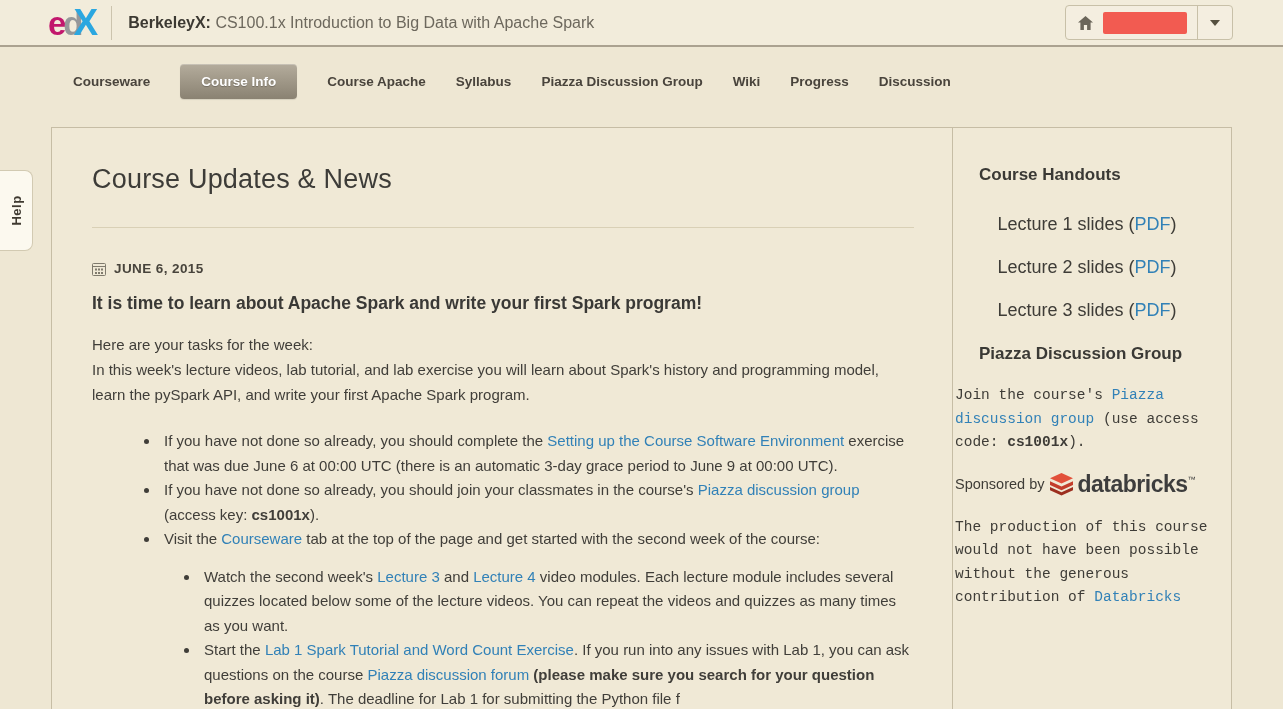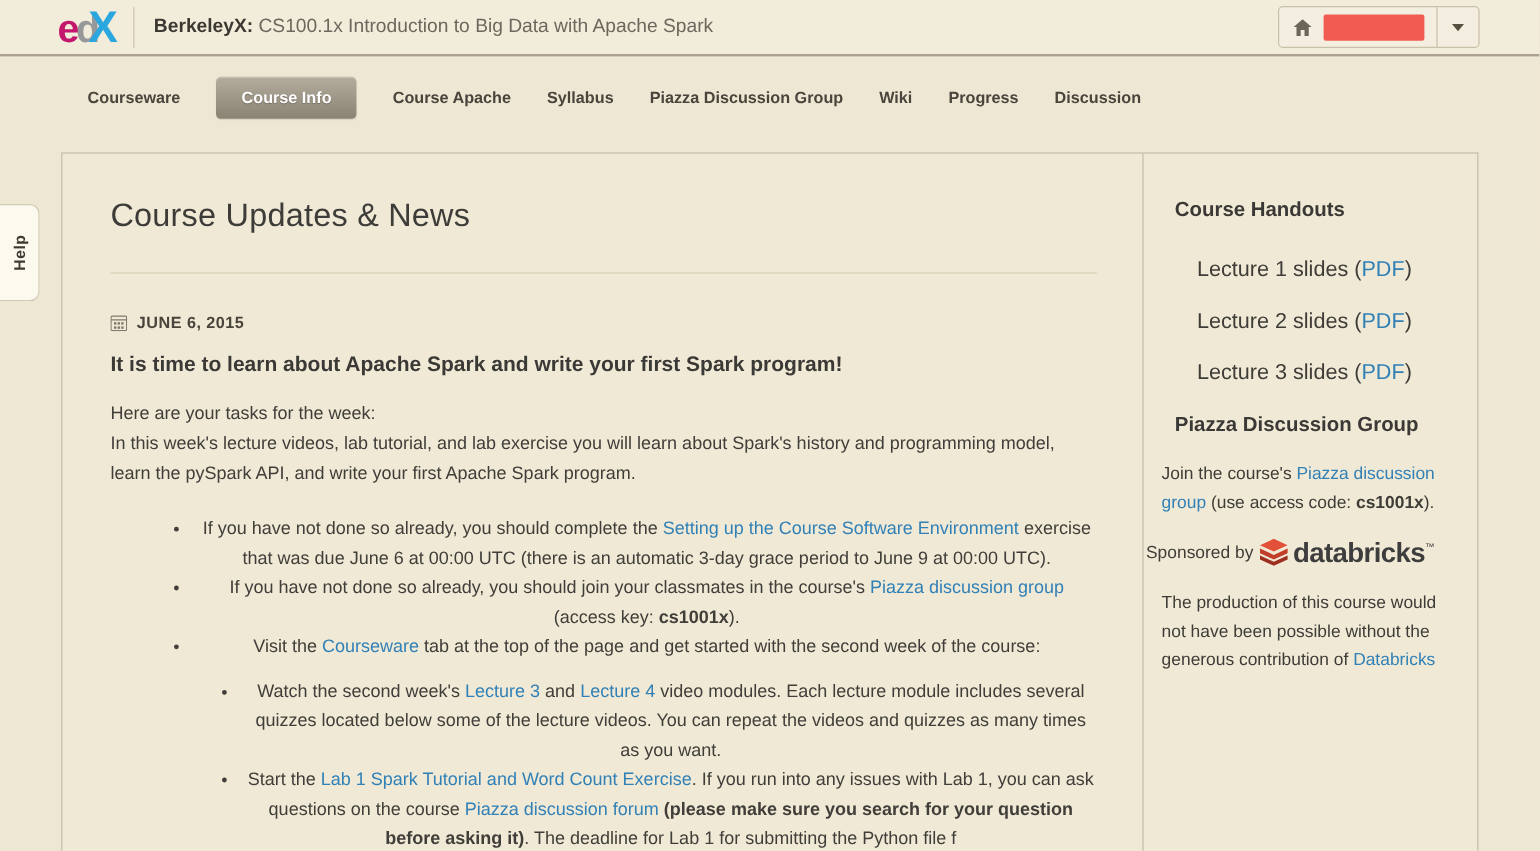--- a/index.html
+++ b/index.html
@@ -57,36 +57,36 @@
   }
   .main { position:absolute; left:40px; top:0; width:822px; }
   .page-title { font-size:27px; font-weight:300; color:#3d3c38; margin:36px 0 0; letter-spacing:0.2px; }
   .title-rule { border:none; border-top:1px solid #d9d0b6; margin:32px 0 0; }
   .date-row { margin-top:33px; display:flex; align-items:center; gap:8px; }
   .date-text { font-weight:700; font-size:13.5px; color:#48443c; letter-spacing:0.4px; }
   .headline { font-size:17.5px; font-weight:700; color:#3a3936; margin:17px 0 3px; }
   .para { font-size:15px; line-height:25px; margin:0; color:#403e39; }
   .tasks-lead { margin-top:18px; }
   ul.tasks { margin:22px 0 0; padding:0 0 0 68px; }
-  ul.tasks > li { font-size:15px; line-height:24.5px; padding-left:4px; margin:0;text-align:center; }
+  ul.tasks > li { font-size:15px; line-height:24.5px; padding-left:4px; margin:0; }
   ul.subtasks { margin:13px 0 0; padding:0 0 0 36px; list-style:disc; }
   ul.subtasks > li { font-size:15px; line-height:24.5px; padding-left:4px; }
   .rich-link { color:#3181b7; text-decoration:none; cursor:pointer; }
   .rich-bold { font-weight:700; }
   
   .sidebar {
     position:absolute; right:0; top:0; width:279px; height:100%;
     border-left:1px solid #c6bda5; padding:0 12px 0 2px;
   }
   .sidebar h3 { font-size:17px; font-weight:700; color:#3a3935; margin:0; padding-left:24px; }
   .handouts-title { padding-top:37px; }
   .handouts { list-style:none; margin:30px 0 0; padding:0; }
   .handouts li { font-size:18px; color:#3e3c37; line-height:19px; margin-bottom:24px;text-align:center; }
   .piazza-title { margin-top:5px !important; }
-  .sidebar p { font-size:14.5px; line-height:23.5px; color:#3e3c37; margin:13px; }
+  .sidebar p { font-size:14.5px; line-height:23.5px; color:#3e3c37; margin:0;font-family:Liberation Mono, monospace; }
   .join-para { margin-top:20px !important; }
   .sponsored { margin-top:16px; display:flex; align-items:center;text-align:center; }
   .sponsored-label { font-size:14.5px; color:#3e3c37; margin-right:5px; }
   .db-logo { display:flex; align-items:center; }
   .db-icon { margin-right:3px; }
   .db-word { font-size:23px; font-weight:600; color:#3d3d3d; letter-spacing:-0.5px; font-family:"Liberation Sans","DejaVu Sans",sans-serif; }
   .db-tm { font-size:8px; color:#3d3d3d; align-self:flex-start; margin-top:4px; }
   .production-para { margin-top:18px !important; }
 </style>
 </head>

